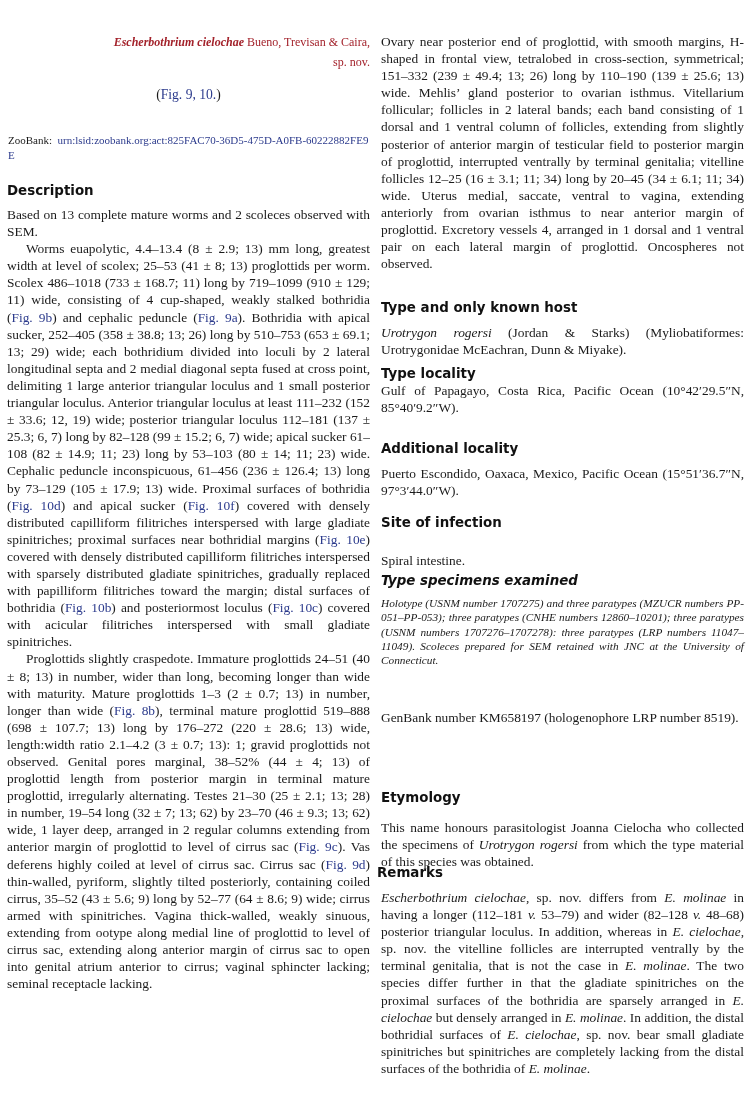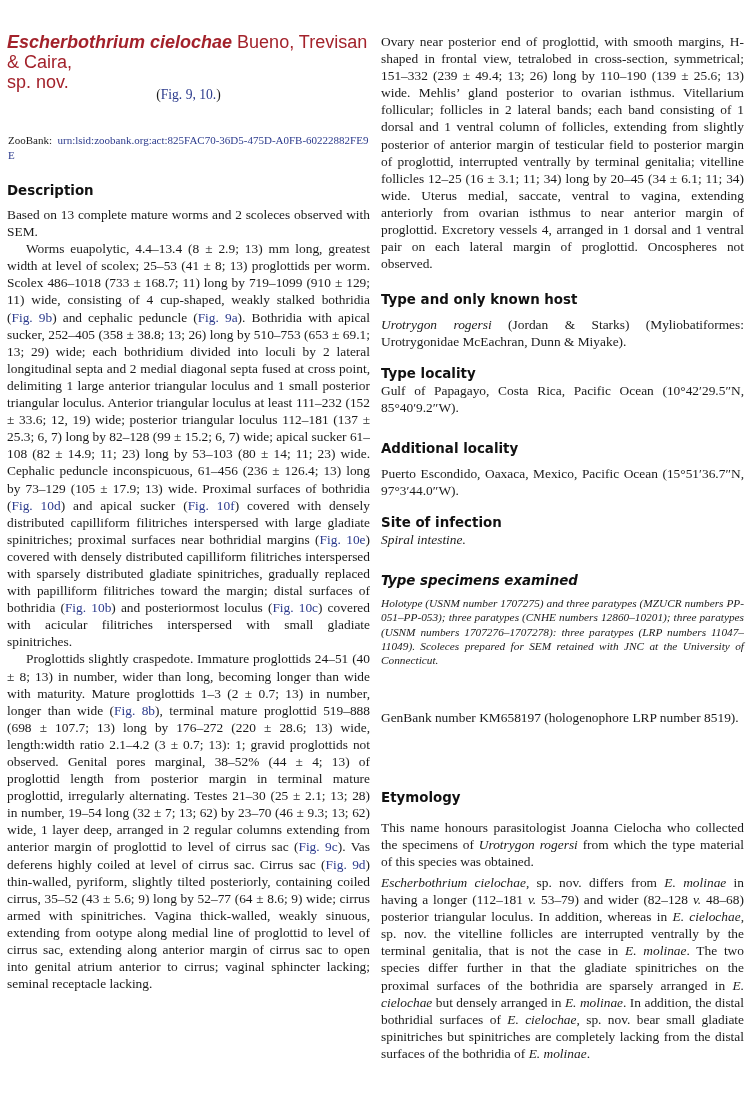--- a/index.html
+++ b/index.html
@@ -11,22 +11,22 @@
   .col { position: absolute; top: 0; width: 363px; }
   .col-left { left: 7px; }
   .col-right { left: 381px; }
   .para {
     font-size: 13.4px; line-height: 17.1px; text-align: justify;
     margin: 0;
   }
   .indent { text-indent: 19px; }
   .title {
     position: absolute; top: 32px; left: 0; width: 363px;
-    text-align: left; font-family: Liberation Sans, sans-serif;
-    color: #a3222b; font-size: 18px; line-height: 20px;
+    text-align: right; font-family: Liberation Serif, serif;
+    color: #a3222b; font-size: 12px; line-height: 20px;
   }
   .title .genus { font-weight: bold; font-style: italic; }
   .figref-line {
     position: absolute; top: 87px; left: 0; width: 363px; text-align: center;
     font-size: 13.6px;
   }
   .link { color: #2b3a8c; }
   .zoobank {
     position: absolute; top: 133px; left: 1px; width: 362px;
     font-size: 11px; line-height: 15px;
@@ -63,50 +63,51 @@
     <h3 class="sec-head">Description</h3>
     <p class="para" style="margin-top:8px;">Based on 13 complete mature worms and 2 scoleces observed with SEM.</p>
     <p class="para indent"><span>Worms euapolytic, 4.4–13.4 (8 ± 2.9; 13) mm long, greatest width at level of scolex; 25–53 (41 ± 8; 13) proglottids per worm. Scolex 486–1018 (733 ± 168.7; 11) long by 719–1099 (910 ± 129; 11) wide, consisting of 4 cup-shaped, weakly stalked bothridia (</span><span class="link">Fig. 9b</span><span>) and cephalic peduncle (</span><span class="link">Fig. 9a</span><span>). Bothridia with apical sucker, 252–405 (358 ± 38.8; 13; 26) long by 510–753 (653 ± 69.1; 13; 29) wide; each bothridium divided into loculi by 2 lateral longitudinal septa and 2 medial diagonal septa fused at cross point, delimiting 1 large anterior triangular loculus and 1 small posterior triangular loculus. Anterior triangular loculus at least 111–232 (152 ± 33.6; 12, 19) wide; posterior triangular loculus 112–181 (137 ± 25.3; 6, 7) long by 82–128 (99 ± 15.2; 6, 7) wide; apical sucker 61–108 (82 ± 14.9; 11; 23) long by 53–103 (80 ± 14; 11; 23) wide. Cephalic peduncle inconspicuous, 61–456 (236 ± 126.4; 13) long by 73–129 (105 ± 17.9; 13) wide. Proximal surfaces of bothridia (</span><span class="link">Fig. 10d</span><span>) and apical sucker (</span><span class="link">Fig. 10f</span><span>) covered with densely distributed capilliform filitriches interspersed with large gladiate spinitriches; proximal surfaces near bothridial margins (</span><span class="link">Fig. 10e</span><span>) covered with densely distributed capilliform filitriches interspersed with sparsely distributed gladiate spinitriches, gradually replaced with papilliform filitriches toward the margin; distal surfaces of bothridia (</span><span class="link">Fig. 10b</span><span>) and posteriormost loculus (</span><span class="link">Fig. 10c</span><span>) covered with acicular filitriches interspersed with small gladiate spinitriches.</span></p>
     <p class="para indent"><span>Proglottids slightly craspedote. Immature proglottids 24–51 (40 ± 8; 13) in number, wider than long, becoming longer than wide with maturity. Mature proglottids 1–3 (2 ± 0.7; 13) in number, longer than wide (</span><span class="link">Fig. 8b</span><span>), terminal mature proglottid 519–888 (698 ± 107.7; 13) long by 176–272 (220 ± 28.6; 13) wide, length:width ratio 2.1–4.2 (3 ± 0.7; 13): 1; gravid proglottids not observed. Genital pores marginal, 38–52% (44 ± 4; 13) of proglottid length from posterior margin in terminal mature proglottid, irregularly alternating. Testes 21–30 (25 ± 2.1; 13; 28) in number, 19–54 long (32 ± 7; 13; 62) by 23–70 (46 ± 9.3; 13; 62) wide, 1 layer deep, arranged in 2 regular columns extending from anterior margin of proglottid to level of cirrus sac (</span><span class="link">Fig. 9c</span><span>). Vas deferens highly coiled at level of cirrus sac. Cirrus sac (</span><span class="link">Fig. 9d</span><span>) thin-walled, pyriform, slightly tilted posteriorly, containing coiled cirrus, 35–52 (43 ± 5.6; 9) long by 52–77 (64 ± 8.6; 9) wide; cirrus armed with spinitriches. Vagina thick-walled, weakly sinuous, extending from ootype along medial line of proglottid to level of cirrus sac, extending along anterior margin of cirrus sac to open into genital atrium anterior to cirrus; vaginal sphincter lacking; seminal receptacle lacking.</span></p>
   </div>
 </div>
 
 <div class="col col-right">
   <p class="para abs" style="top:33px;">Ovary near posterior end of proglottid, with smooth margins, H-shaped in frontal view, tetralobed in cross-section, symmetrical; 151–332 (239 ± 49.4; 13; 26) long by 110–190 (139 ± 25.6; 13) wide. Mehlis’ gland posterior to ovarian isthmus. Vitellarium follicular; follicles in 2 lateral bands; each band consisting of 1 dorsal and 1 ventral column of follicles, extending from slightly posterior of anterior margin of testicular field to posterior margin of proglottid, interrupted ventrally by terminal genitalia; vitelline follicles 12–25 (16 ± 3.1; 11; 34) long by 20–45 (34 ± 6.1; 11; 34) wide. Uterus medial, saccate, ventral to vagina, extending anteriorly from ovarian isthmus to near anterior margin of proglottid. Excretory vessels 4, arranged in 1 dorsal and 1 ventral pair on each lateral margin of proglottid. Oncospheres not observed.</p>
 
-  <div class="abs" style="top:292px;">
+  <div class="abs" style="top:300px;">
     <h3 class="sec-head">Type and only known host</h3>
     <p class="para" style="margin-top:9px;"><i>Urotrygon rogersi</i><span> (Jordan &amp; Starks) (Myliobatiformes: Urotrygonidae McEachran, Dunn &amp; Miyake).</span></p>
   </div>
 
   <div class="abs" style="top:366px;">
     <h3 class="sec-head">Type locality</h3>
     <p class="para" style="margin-top:1px;">Gulf of Papagayo, Costa Rica, Pacific Ocean (10°42′29.5″N, 85°40′9.2″W).</p>
   </div>
 
   <div class="abs" style="top:441px;">
     <h3 class="sec-head">Additional locality</h3>
     <p class="para" style="margin-top:9px;">Puerto Escondido, Oaxaca, Mexico, Pacific Ocean (15°51′36.7″N, 97°3′44.0″W).</p>
   </div>
 
   <div class="abs" style="top:515px;">
     <h3 class="sec-head">Site of infection</h3>
-    <p class="para" style="margin-top:1px;font-style:italic;">Spiral intestine.</p>
+    <p class="para" style="margin-top:22px;">Spiral intestine.</p>
   </div>
 
   <div class="abs" style="top:573px;font-style:italic;">
     <h3 class="sec-head">Type specimens examined</h3>
     <p class="small" style="margin:8px 0 0 0;">Holotype (USNM number 1707275) and three paratypes (MZUCR numbers PP-051–PP-053); three paratypes (CNHE numbers 12860–10201); three paratypes (USNM numbers 1707276–1707278): three paratypes (LRP numbers 11047–11049). Scoleces prepared for SEM retained with JNC at the University of Connecticut.</p>
   </div>
 
   <div class="abs" style="top:700px;">
     <p class="para" style="margin-top:9px;">GenBank number KM658197 (hologenophore LRP number 8519).</p>
   </div>
 
   <div class="abs" style="top:790px;">
     <h3 class="sec-head">Etymology</h3>
     <p class="para" style="margin-top:14px;"><span>This name honours parasitologist Joanna Cielocha who collected the specimens of </span><i>Urotrygon rogersi</i><span> from which the type material of this species was obtained.</span></p>
   </div>
 
   <div class="abs" style="top:865px; left:-4px; width:367px;">
+    <h3 class="sec-head">Remarks</h3>
     <p class="para" style="margin-top:9px; margin-left:4px;"><i>Escherbothrium cielochae</i><span>, sp. nov. differs from </span><i>E. molinae</i><span> in having a longer (112–181 </span><i>v.</i><span> 53–79) and wider (82–128 </span><i>v.</i><span> 48–68) posterior triangular loculus. In addition, whereas in </span><i>E. cielochae</i><span>, sp. nov. the vitelline follicles are interrupted ventrally by the terminal genitalia, that is not the case in </span><i>E. molinae</i><span>. The two species differ further in that the gladiate spinitriches on the proximal surfaces of the bothridia are sparsely arranged in </span><i>E. cielochae</i><span> but densely arranged in </span><i>E. molinae</i><span>. In addition, the distal bothridial surfaces of </span><i>E. cielochae</i><span>, sp. nov. bear small gladiate spinitriches but spinitriches are completely lacking from the distal surfaces of the bothridia of </span><i>E. molinae</i><span>.</span></p>
   </div>
 </div>
 
 </body></html>

